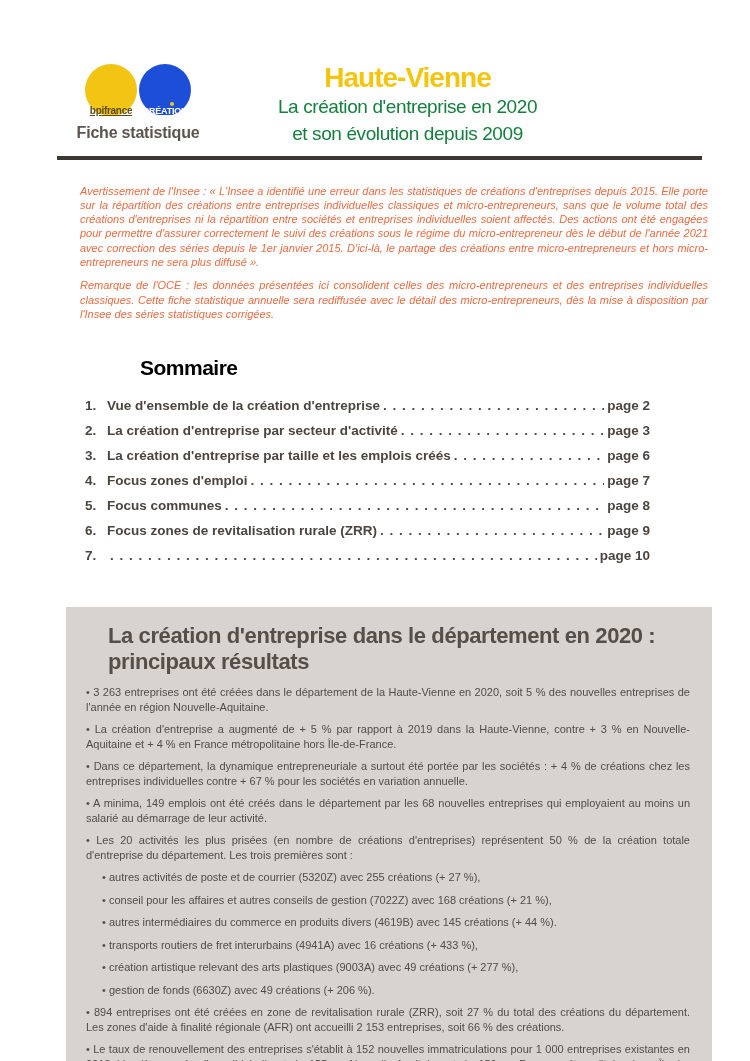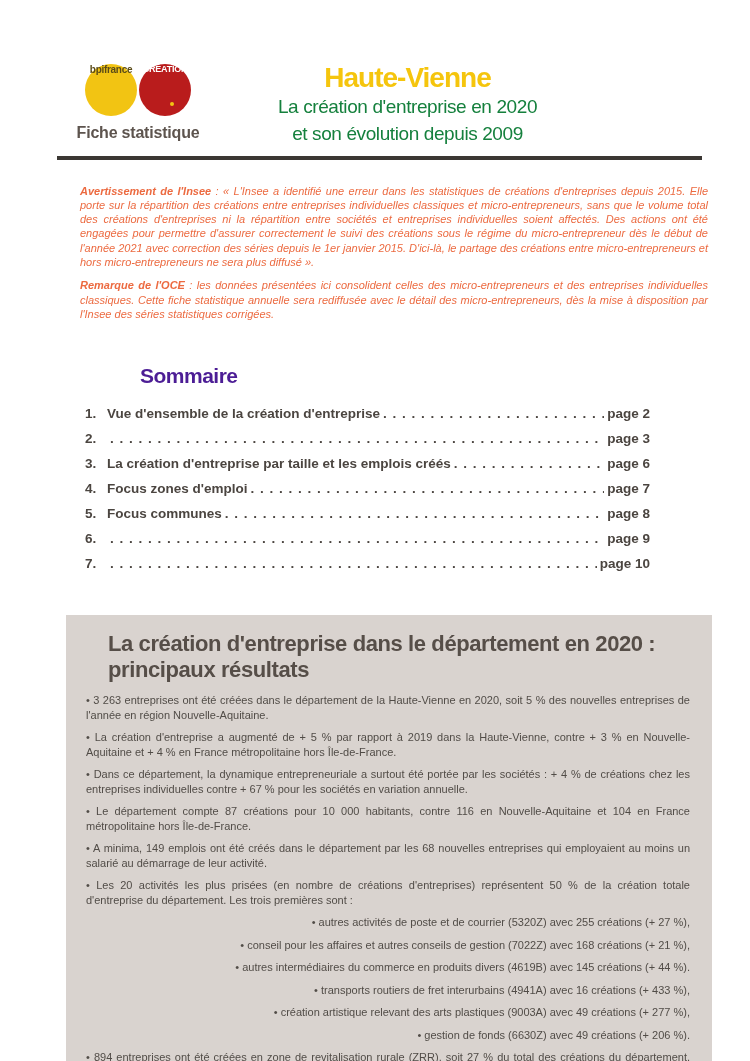--- a/index.html
+++ b/index.html
@@ -4,57 +4,57 @@
 <style>
   html,body{margin:0;padding:0;background:#ffffff;}
   body{font-family:"Liberation Sans","DejaVu Sans",sans-serif;color:#514c47;}
   .page{position:relative;width:750px;height:1061px;background:#ffffff;overflow:hidden;
         display:flex;flex-direction:column;box-sizing:border-box;}
 
   
   .header{display:flex;margin:64px 48px 0 58px;}
   .logo-block{width:160px;flex:0 0 160px;text-align:center;}
   .logo-circles{display:flex;justify-content:center;align-items:center;}
-  .logo-circle{width:52px;height:52px;border-radius:50%;display:flex;align-items:flex-start;justify-content:center;box-sizing:border-box;}
+  .logo-circle{width:52px;height:52px;border-radius:50%;display:flex;align-items:flex-end;justify-content:center;box-sizing:border-box;text-decoration:underline;}
   .logo-bpifrance{background:#f2c413;color:#5a4b18;font-weight:bold;font-size:10px;letter-spacing:-0.3px;}
-  .logo-creation{background:#b91c1c;color:#ffffff;font-weight:bold;font-size:9px;margin-left:2px;position:relative;letter-spacing:-0.2px;}
+  .logo-creation{background:#1d4ed8;color:#ffffff;font-weight:bold;font-size:9px;margin-left:2px;position:relative;letter-spacing:-0.2px;}
   .logo-creation .dot{position:absolute;left:50%;bottom:10px;width:4px;height:4px;margin-left:5px;border-radius:50%;background:#f2c413;}
   .logo-tagline{margin-top:8px;font-size:16px;font-weight:bold;color:#5d544e;letter-spacing:-0.2px;}
 
   .title-block{flex:1;text-align:center;padding-right:105px;}
   .doc-title{margin:0;font-size:28px;line-height:1.0;font-weight:bold;color:#f5c50d;letter-spacing:-1px;}
   .doc-subtitle{margin:4px 0 0 0;font-size:19px;line-height:1.2;font-weight:normal;color:#15803d;letter-spacing:-0.4px;}
 
   .double-rule{margin:10px 48px 0 57px;height:2px;border-top:2px solid #3b3733;border-bottom:2px solid #3b3733;}
 
   
   .notice{margin:24px 42px 0 80px;font-style:italic;color:#ec6a40;font-size:11px;line-height:1.3;}
   .notice p{margin:0 0 9px 0;text-align:justify;}
-  .notice .lbl{font-weight:bold;}
+  .notice .lbl{font-weight:normal;}
   .notice a{color:#ec6a40;text-decoration:underline;cursor:pointer;}
   .notice .more{text-align:left;}
   .notice .more .gap{display:inline-block;width:26px;}
 
   
   .sommaire{margin:26px 100px 0 85px;}
-  .sommaire h3{margin:8px 0 14px 55px;font-size:21px;color:#4c1d95;letter-spacing:-0.5px;}
+  .sommaire h3{margin:0 0 14px 55px;font-size:21px;color:#000000;letter-spacing:-0.5px;}
   .toc{font-size:13.5px;font-weight:bold;color:#4b4540;}
   .toc-item{display:flex;align-items:baseline;line-height:1.85;}
   .toc-num{flex:0 0 22px;}
   .toc-label{white-space:nowrap;text-align:center;}
   .toc-dots{flex:1;overflow:hidden;white-space:nowrap;margin:0 3px;color:#4b4540;}
   .toc-dots::after{content:". . . . . . . . . . . . . . . . . . . . . . . . . . . . . . . . . . . . . . . . . . . . . . . . . . . . . . . . . . . . . . . . . . . . . . . . . . . .";letter-spacing:1px;}
   .toc-page{white-space:nowrap;}
 
   
   .results{margin:38px 38px 0 66px;background:#d9d3cf;padding:14px 22px 18px 20px;box-sizing:border-box;}
   .results h3{margin:2px 0 10px 22px;font-size:22px;color:#564e48;letter-spacing:-0.4px;}
   .results p{margin:2px 0 8px 0;font-size:11px;line-height:1.32;text-align:justify;color:#514c47;}
   .results p.bullet::before{content:"• ";}
-  .results p.sub{margin:8px 0 1px 16px;text-align:right;}
+  .results p.sub{margin:8px 0 1px 16px;text-align:left;}
   .results p.sub::before{content:"• ";}
   .results p.tight{margin-bottom:2px;}
 </style>
 </head>
 <body>
 
 <div class="page">
 
   <div class="header">
     <div class="logo-block">
@@ -87,20 +87,21 @@
     <h3>Sommaire</h3>
     <div class="toc">
       <div class="toc-item">
         <span class="toc-num">1.</span>
         <span class="toc-label">Vue d'ensemble de la création d'entreprise</span>
         <span class="toc-dots"></span>
         <span class="toc-page">page 2</span>
       </div>
       <div class="toc-item">
         <span class="toc-num">2.</span>
+        <span class="toc-label">La création d'entreprise par secteur d'activité</span>
         <span class="toc-dots"></span>
         <span class="toc-page">page 3</span>
       </div>
       <div class="toc-item">
         <span class="toc-num">3.</span>
         <span class="toc-label">La création d'entreprise par taille et les emplois créés</span>
         <span class="toc-dots"></span>
         <span class="toc-page">page 6</span>
       </div>
       <div class="toc-item">
@@ -110,37 +111,37 @@
         <span class="toc-page">page 7</span>
       </div>
       <div class="toc-item">
         <span class="toc-num">5.</span>
         <span class="toc-label">Focus communes</span>
         <span class="toc-dots"></span>
         <span class="toc-page">page 8</span>
       </div>
       <div class="toc-item">
         <span class="toc-num">6.</span>
+        <span class="toc-label">Focus zones de revitalisation rurale (ZRR)</span>
         <span class="toc-dots"></span>
         <span class="toc-page">page 9</span>
       </div>
       <div class="toc-item">
         <span class="toc-num">7.</span>
         <span class="toc-dots"></span>
         <span class="toc-page">page 10</span>
       </div>
     </div>
   </div>
 
   <div class="results">
     <h3>La création d'entreprise dans le département en 2020 : principaux résultats</h3>
     <p class="bullet">3 263 entreprises ont été créées dans le département de la Haute-Vienne en 2020, soit 5 % des nouvelles entreprises de l'année en région Nouvelle-Aquitaine.</p>
     <p class="bullet">La création d'entreprise a augmenté de + 5 % par rapport à 2019 dans la Haute-Vienne, contre + 3 % en Nouvelle-Aquitaine et + 4 % en France métropolitaine hors Île-de-France.</p>
     <p class="bullet">Dans ce département, la dynamique entrepreneuriale a surtout été portée par les sociétés : + 4 % de créations chez les entreprises individuelles contre + 67 % pour les sociétés en variation annuelle.</p>
-    <p class="bullet">Le département compte 87 créations pour 10 000 habitants, contre 116 en Nouvelle-Aquitaine et 104 en France métropolitaine hors Île-de-France.</p>
     <p class="bullet">A minima, 149 emplois ont été créés dans le département par les 68 nouvelles entreprises qui employaient au moins un salarié au démarrage de leur activité.</p>
     <p class="bullet tight">Les 20 activités les plus prisées (en nombre de créations d'entreprises) représentent 50 % de la création totale d'entreprise du département. Les trois premières sont :</p>
     <p class="sub">autres activités de poste et de courrier (5320Z) avec 255 créations (+ 27 %),</p>
     <p class="sub">conseil pour les affaires et autres conseils de gestion (7022Z) avec 168 créations (+ 21 %),</p>
     <p class="sub" style="margin-bottom:8px;">autres intermédiaires du commerce en produits divers (4619B) avec 145 créations (+ 44 %).</p>
     <p class="sub">transports routiers de fret interurbains (4941A) avec 16 créations (+ 433 %),</p>
     <p class="sub">création artistique relevant des arts plastiques (9003A) avec 49 créations (+ 277 %),</p>
     <p class="sub" style="margin-bottom:8px;">gestion de fonds (6630Z) avec 49 créations (+ 206 %).</p>
     <p class="bullet">894 entreprises ont été créées en zone de revitalisation rurale (ZRR), soit 27 % du total des créations du département. Les zones d'aide à finalité régionale (AFR) ont accueilli 2 153 entreprises, soit 66 % des créations.</p>
     <p class="bullet">Le taux de renouvellement des entreprises s'établit à 152 nouvelles immatriculations pour 1 000 entreprises existantes en 2018 (dernière année disponible). Il est de 155 en Nouvelle-Aquitaine et de 156 en France métropolitaine hors Île-de-France.</p>

